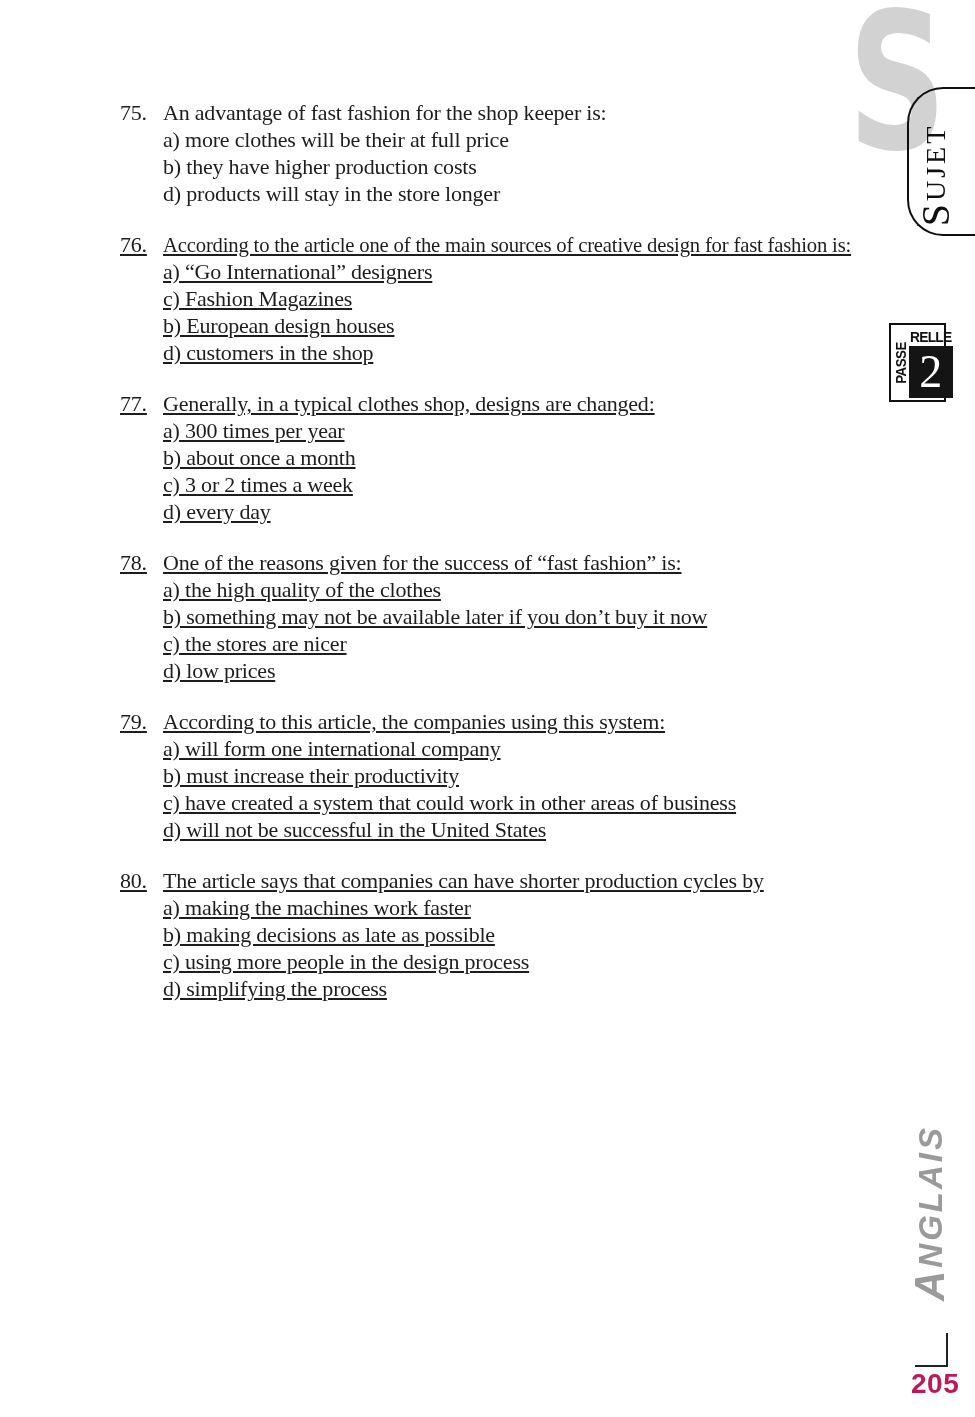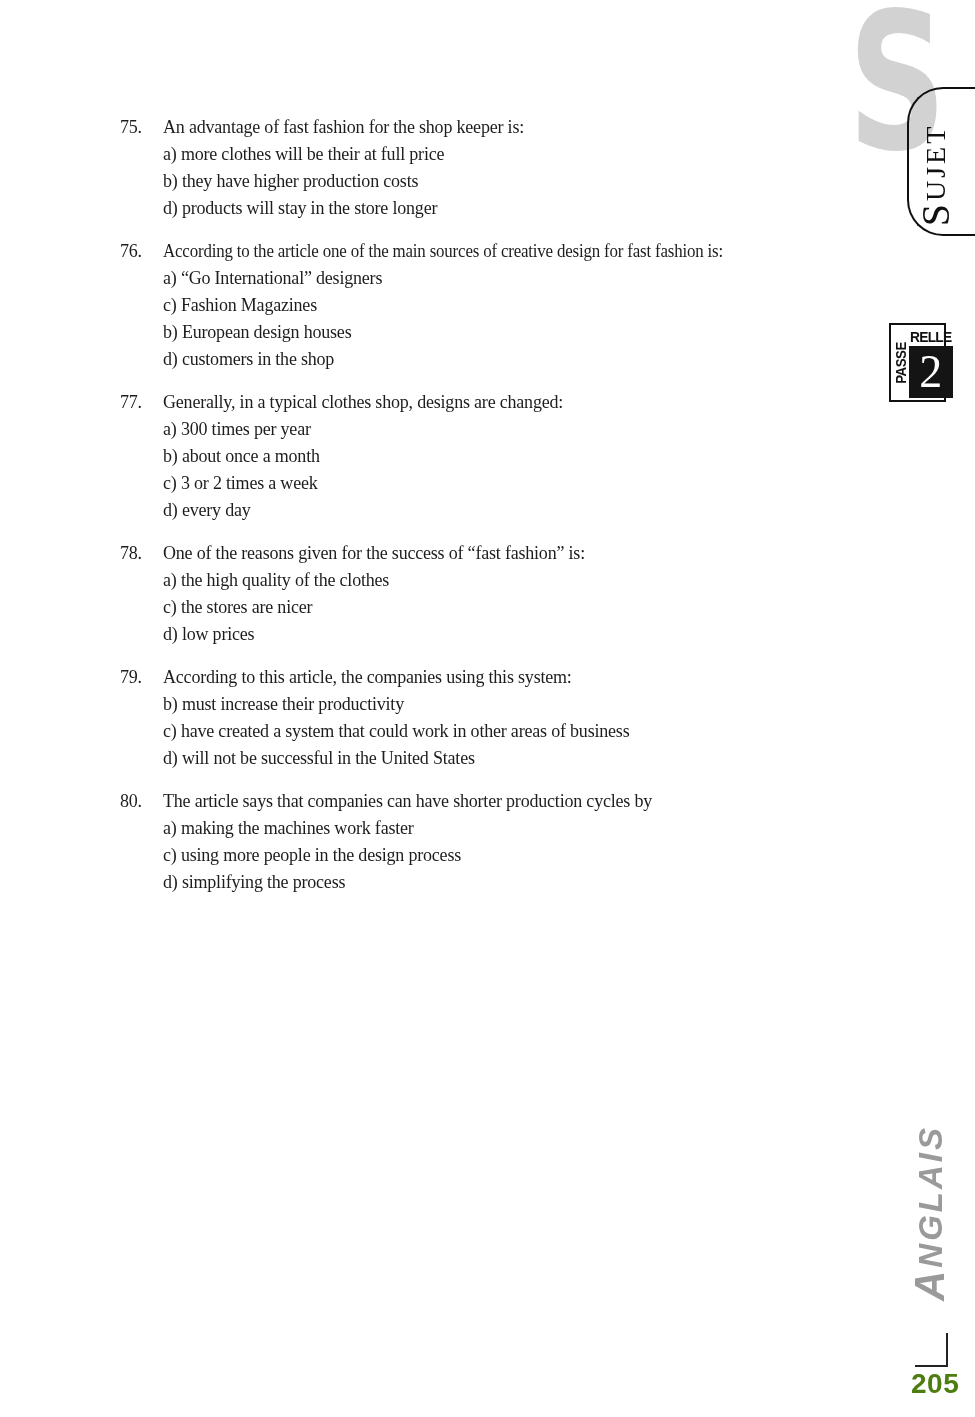--- a/index.html
+++ b/index.html
@@ -120,35 +120,35 @@
     border-bottom: 2px solid #222222;
     z-index: 2;
   }
   .page-num {
     position: absolute;
     left: 911px; top: 1368px;
     font-family: "Liberation Sans", "DejaVu Sans", sans-serif;
     font-weight: bold;
     font-size: 28px;
     letter-spacing: 0.5px;
-    color: #4d7c0f;
+    color: #be185d;
     z-index: 2;
   }
 
   
   .questions {
     position: absolute;
-    left: 120px; top: 114px;
+    left: 120px; top: 99px;
     width: 780px;
-    font-size: 18px;
+    font-size: 22px;
     line-height: 27px;
     letter-spacing: -0.2px;
     z-index: 2;
   }
-  .question + .question { margin-top: 16px; }
+  .question + .question { margin-top: 24px; text-decoration: underline; }
   .qrow { display: flex; }
   .qnum { width: 43px; flex: none; }
   .qtext { flex: 1 1 auto; }
   
   .question:nth-child(2) .qtext {
     transform: scaleX(0.94);
     transform-origin: 0 60%;
   }
   .opts { padding-left: 43px; }
   .opt { display: block; }
@@ -211,44 +211,47 @@
       </div>
   </div>
 
   <div class="question">
     <div class="qrow">
       <span class="qnum">78.</span>
       <span class="qtext">One of the reasons given for the success of “fast fashion” is:</span>
     </div>
     <div class="opts">
         <span class="opt">a) the high quality of the clothes</span>
+        <span class="opt">b) something may not be available later if you don’t buy it now</span>
         <span class="opt">c) the stores are nicer</span>
         <span class="opt">d) low prices</span>
       </div>
   </div>
 
   <div class="question">
     <div class="qrow">
       <span class="qnum">79.</span>
       <span class="qtext">According to this article, the companies using this system:</span>
     </div>
     <div class="opts">
+        <span class="opt">a) will form one international company</span>
         <span class="opt">b) must increase their productivity</span>
         <span class="opt">c) have created a system that could work in other areas of business</span>
         <span class="opt">d) will not be successful in the United States</span>
       </div>
   </div>
 
   <div class="question">
     <div class="qrow">
       <span class="qnum">80.</span>
       <span class="qtext">The article says that companies can have shorter production cycles by</span>
     </div>
     <div class="opts">
         <span class="opt">a) making the machines work faster</span>
+        <span class="opt">b) making decisions as late as possible</span>
         <span class="opt">c) using more people in the design process</span>
         <span class="opt">d) simplifying the process</span>
       </div>
   </div>
 </section>
 
 <div class="anglais">
   <span class="initial">A</span>
     <span class="rest">NGLAIS</span>
 </div>

